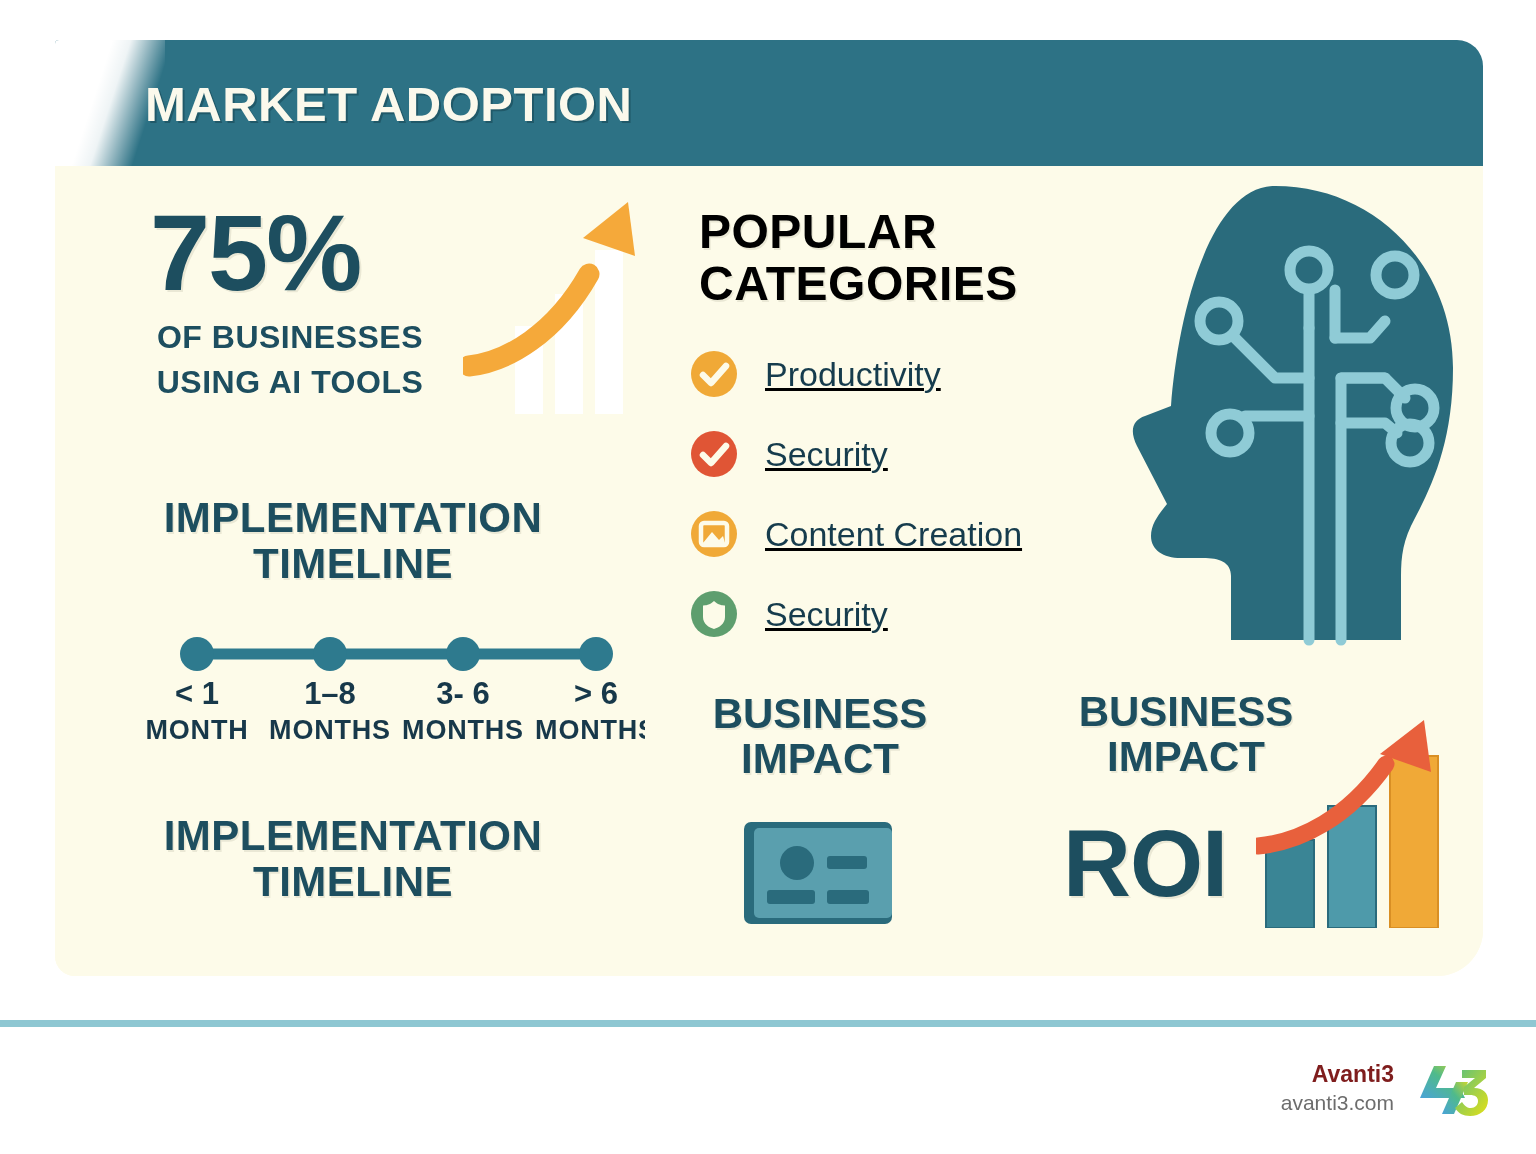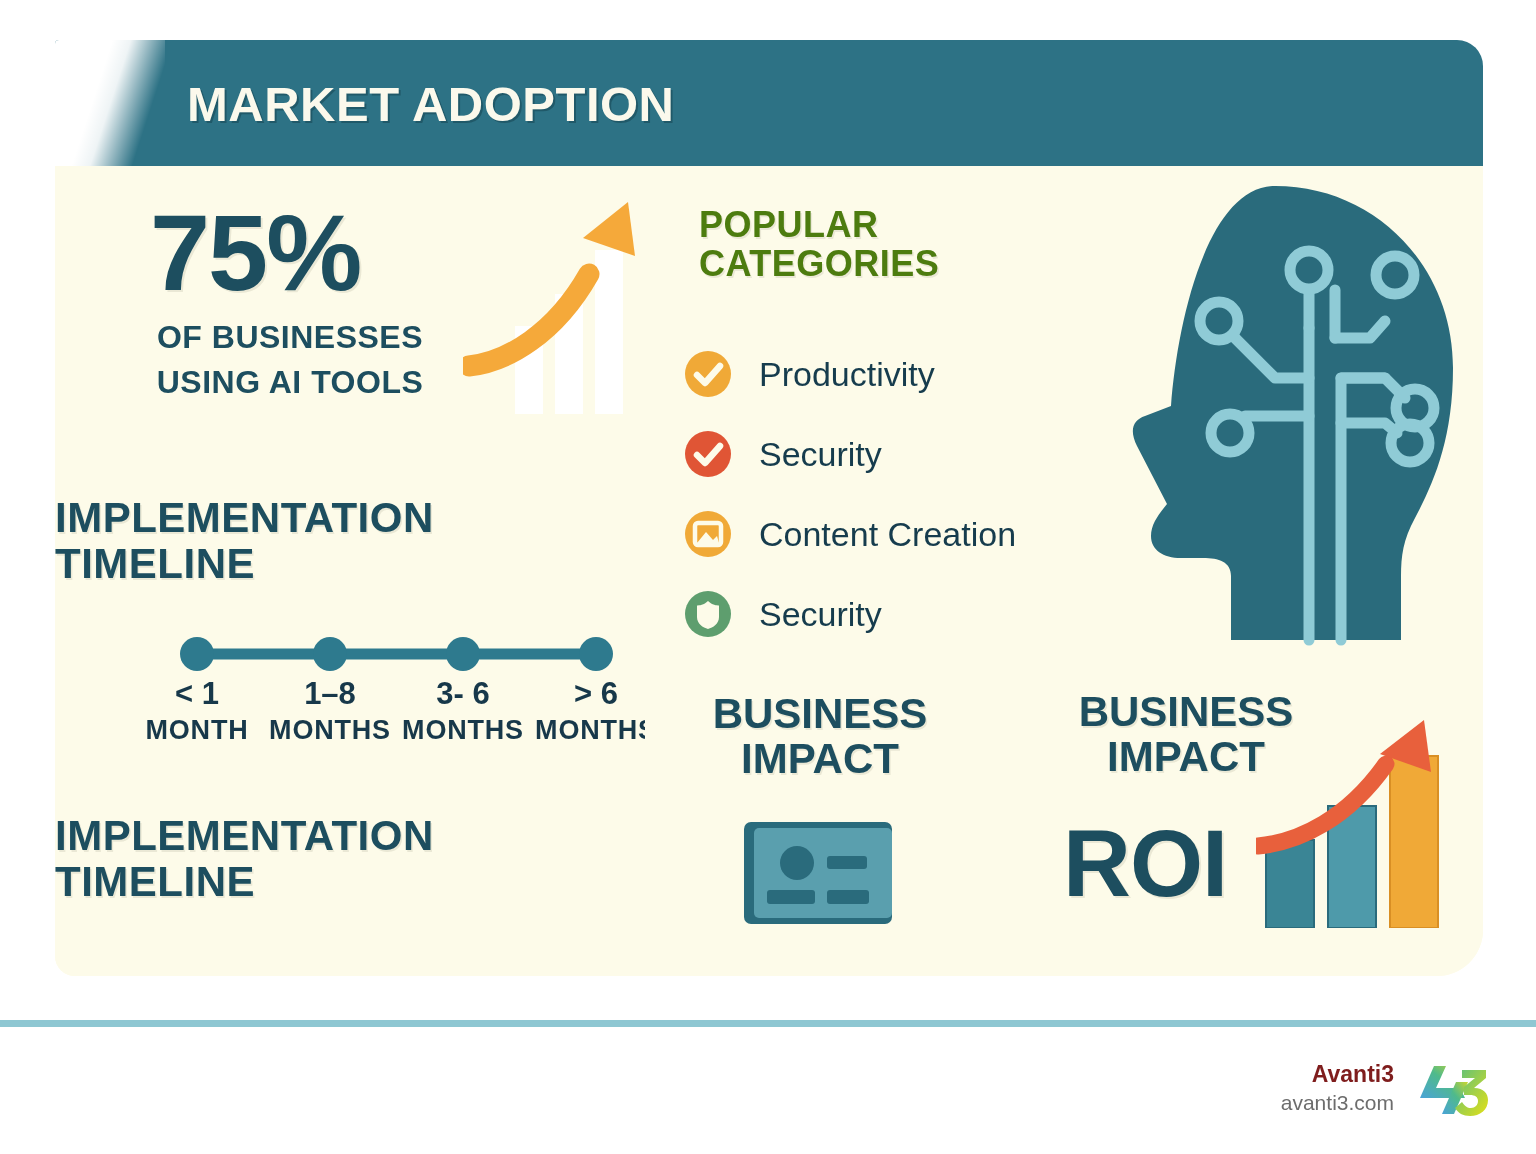--- a/index.html
+++ b/index.html
@@ -26,21 +26,21 @@
   #header-title{
     position:absolute;left:90px;top:50%;transform:translateY(-50%);
     white-space:nowrap;color:#fbf9ec;
     text-shadow:2px 2px 0 rgba(18,60,72,.45);
     display:flex;align-items:baseline;gap:14px;
   }
   #header-title .t-main{
     font-size:72px;font-weight:bold;letter-spacing:0px;
   }
   #header-title .t-sub{
-    font-size:49px;font-weight:bold;letter-spacing:0.5px;margin-left:42px;
+    font-size:49px;font-weight:bold;letter-spacing:0.5px;
   }
 
   
   #body-card{
     position:absolute;left:55px;top:166px;width:1428px;height:810px;
     background:#fdfbe9;
     border-bottom-right-radius:46px;
     border-bottom-left-radius:20px;
   }
 
@@ -66,39 +66,39 @@
   .stat-line{
     position:absolute;left:40px;width:390px;text-align:center;
     font-size:32px;font-weight:bold;color:#1d4e5f;letter-spacing:0.5px;
   }
   #stat-l1{top:153px;}
   #stat-l2{top:198px;}
   #stat-chart{position:absolute;left:408px;top:28px;width:190px;height:220px;}
 
   
   .panel-head{
-    position:absolute;left:0;width:580px;text-align:left;
+    position:absolute;left:0;width:580px;text-align:center;
     font-size:42px;font-weight:bold;color:#1d4e5f;line-height:1.04;
-    letter-spacing:0.5px;text-shadow:1.5px 1.5px 0 rgba(150,150,120,.18);
+    letter-spacing:0.5px;text-shadow:1.5px 1.5px 0 rgba(150,150,120,.18);padding-left:8px;
   }
   #tl-head{top:22px;}
   #tl-head2{top:46px;}
   #tl-track{position:absolute;left:0;top:160px;width:580px;height:40px;}
   #tl-labels{position:absolute;left:0;top:202px;width:580px;height:90px;}
   .tl-label{position:absolute;text-align:center;width:150px;color:#17384a;}
   .tl-label .tl-num{display:block;font-size:31px;font-weight:bold;letter-spacing:0px;}
   .tl-label .tl-unit{display:block;font-size:27px;font-weight:bold;letter-spacing:0.8px;margin-top:3px;}
 
   
   #cat-head{
     position:absolute;left:54px;top:40px;width:420px;
-    font-size:36px;font-weight:bold;color:#4d7c0f;line-height:1.08;
+    font-size:48px;font-weight:bold;color:#000000;line-height:1.08;
     letter-spacing:0.5px;text-shadow:1.5px 1.5px 0 rgba(150,150,120,.18);
   }
-  #cat-list{position:absolute;left:38px;top:168px;}
+  #cat-list{position:absolute;left:44px;top:168px;text-decoration:underline;}
   .cat-row{display:flex;align-items:center;height:80px;}
   .cat-ic{width:50px;height:50px;flex:0 0 50px;margin-right:26px;}
   .cat-label{font-size:34px;color:#163c4d;letter-spacing:0px;white-space:nowrap;}
   #ai-head-art{position:absolute;left:440px;top:12px;width:400px;height:470px;}
 
   
   #bi-head{
     position:absolute;left:0;top:34px;width:350px;text-align:center;
     font-size:42px;font-weight:bold;color:#1d4e5f;line-height:1.06;
     text-shadow:1.5px 1.5px 0 rgba(150,150,120,.18);

